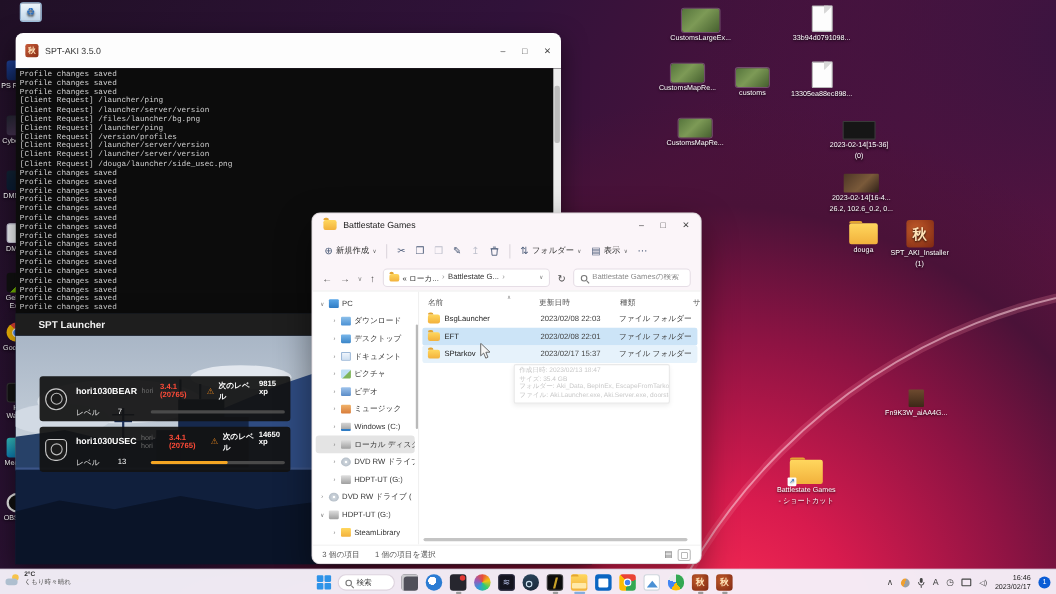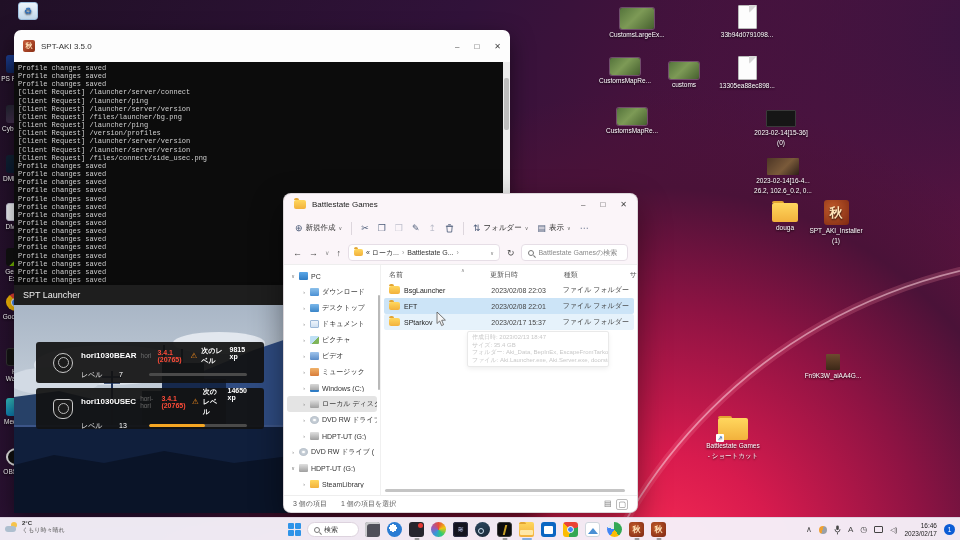--- a/index.html
+++ b/index.html
@@ -49,24 +49,24 @@
 
 #console{position:absolute;left:14px;top:30px;width:496px;height:258px;z-index:2;border-radius:7px 7px 0 0;overflow:hidden;box-shadow:0 8px 22px rgba(0,0,0,.5)}
 .con-title{height:32px;background:#fdfdfd;display:flex;align-items:center;gap:6px;padding:0 9px}
 .con-ico{width:12px;height:12px;border-radius:2px;background:linear-gradient(135deg,#c75b39,#8a2f15);color:#ffe3b8;font-size:7px;display:grid;place-items:center;font-weight:bold}
 .con-name{font-size:8px;color:#333}
 .con-body{position:relative;height:236px;background:#0c0c0c;padding:2px 10px 0 4px;font-family:Liberation Mono, monospace;font-size:7px;line-height:8.15px;color:#cfcfcf;overflow:hidden}
 .con-scroll{position:absolute;right:0;top:0;width:7px;height:100%;background:#ececec}
 .con-thumb{position:absolute;left:1px;top:16px;width:5px;height:52px;background:#bdbdbd;border-radius:2px}
 
 #launcher{position:absolute;left:14px;top:285px;width:524px;height:228px;z-index:3;background:#101b30;box-shadow:0 8px 22px rgba(0,0,0,.5)}
-.l-title{height:20px;background:#1e1e1e;color:#efefef;font-size:9px;font-weight:normal;display:flex;align-items:center;padding:0 9px}
+.l-title{height:20px;background:#1e1e1e;color:#efefef;font-size:9px;font-weight:bold;display:flex;align-items:center;padding:0 21px}
 .l-scene{position:relative;height:208px;overflow:hidden}
 .cards{position:absolute;left:22px;top:57px;width:228px;display:flex;flex-direction:column;gap:5px;z-index:2}
-.pcard{height:41px;background:rgba(18,18,18,.93);border-radius:3px;display:flex;align-items:center;padding:0 17px;gap:8px}
+.pcard{height:41px;background:rgba(18,18,18,.93);border-radius:3px;display:flex;align-items:center;padding:0 5px;gap:8px}
 .emblem{flex:none;width:20px;height:20px;border:1.3px solid #c9c9c9;background:#1b1b1b;display:grid;place-items:center}
 .emblem::after{content:"";width:9px;height:9px;border:1px solid #bbb;border-radius:50%}
 .emblem.bear{border-radius:50%}
 .emblem.usec{border-radius:20% 20% 45% 45%}
 .prows{flex:1;display:flex;flex-direction:column;gap:4px}
 .pr1,.pr2{display:flex;align-items:center;gap:4px}
 .pname{font-size:8px;color:#fff}
 .ptag{font-size:6.5px;color:#6c6c6c}
 .pver{font-size:7px;font-weight:bold;color:#ff4b38;margin-left:2px}
 .pwarn{font-size:7.5px;color:#f08a1d;line-height:7px}
@@ -295,29 +295,28 @@
     <span class="winctl">
       <span>–</span>
       <span>□</span>
       <span>✕</span>
     </span>
   </div>
   <div class="con-body">
     <div class="cline">Profile changes saved</div>
       <div class="cline">Profile changes saved</div>
       <div class="cline">Profile changes saved</div>
-      <div class="cline">[Client Request] /launcher/server/connect</div>
       <div class="cline">[Client Request] /launcher/ping</div>
       <div class="cline">[Client Request] /launcher/server/version</div>
       <div class="cline">[Client Request] /files/launcher/bg.png</div>
       <div class="cline">[Client Request] /launcher/ping</div>
       <div class="cline">[Client Request] /version/profiles</div>
       <div class="cline">[Client Request] /launcher/server/version</div>
       <div class="cline">[Client Request] /launcher/server/version</div>
-      <div class="cline">[Client Request] /files/connect/side_usec.png</div>
+      <div class="cline">[Client Request] /douga/launcher/side_usec.png</div>
       <div class="cline">Profile changes saved</div>
       <div class="cline">Profile changes saved</div>
       <div class="cline">Profile changes saved</div>
       <div class="cline">Profile changes saved</div>
       <div class="cline">Profile changes saved</div>
       <div class="cline">Profile changes saved</div>
       <div class="cline">Profile changes saved</div>
       <div class="cline">Profile changes saved</div>
       <div class="cline">Profile changes saved</div>
       <div class="cline">Profile changes saved</div>

